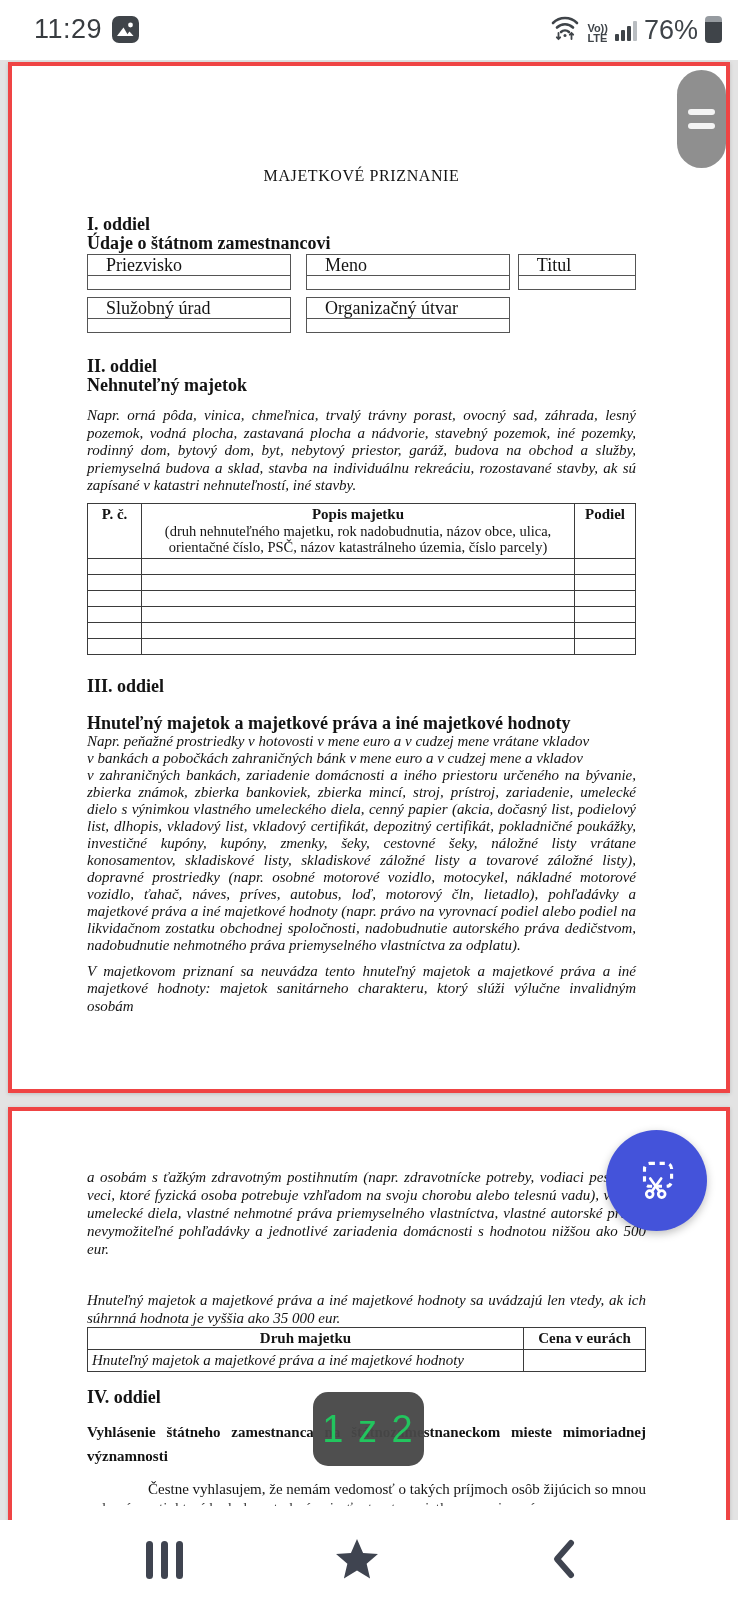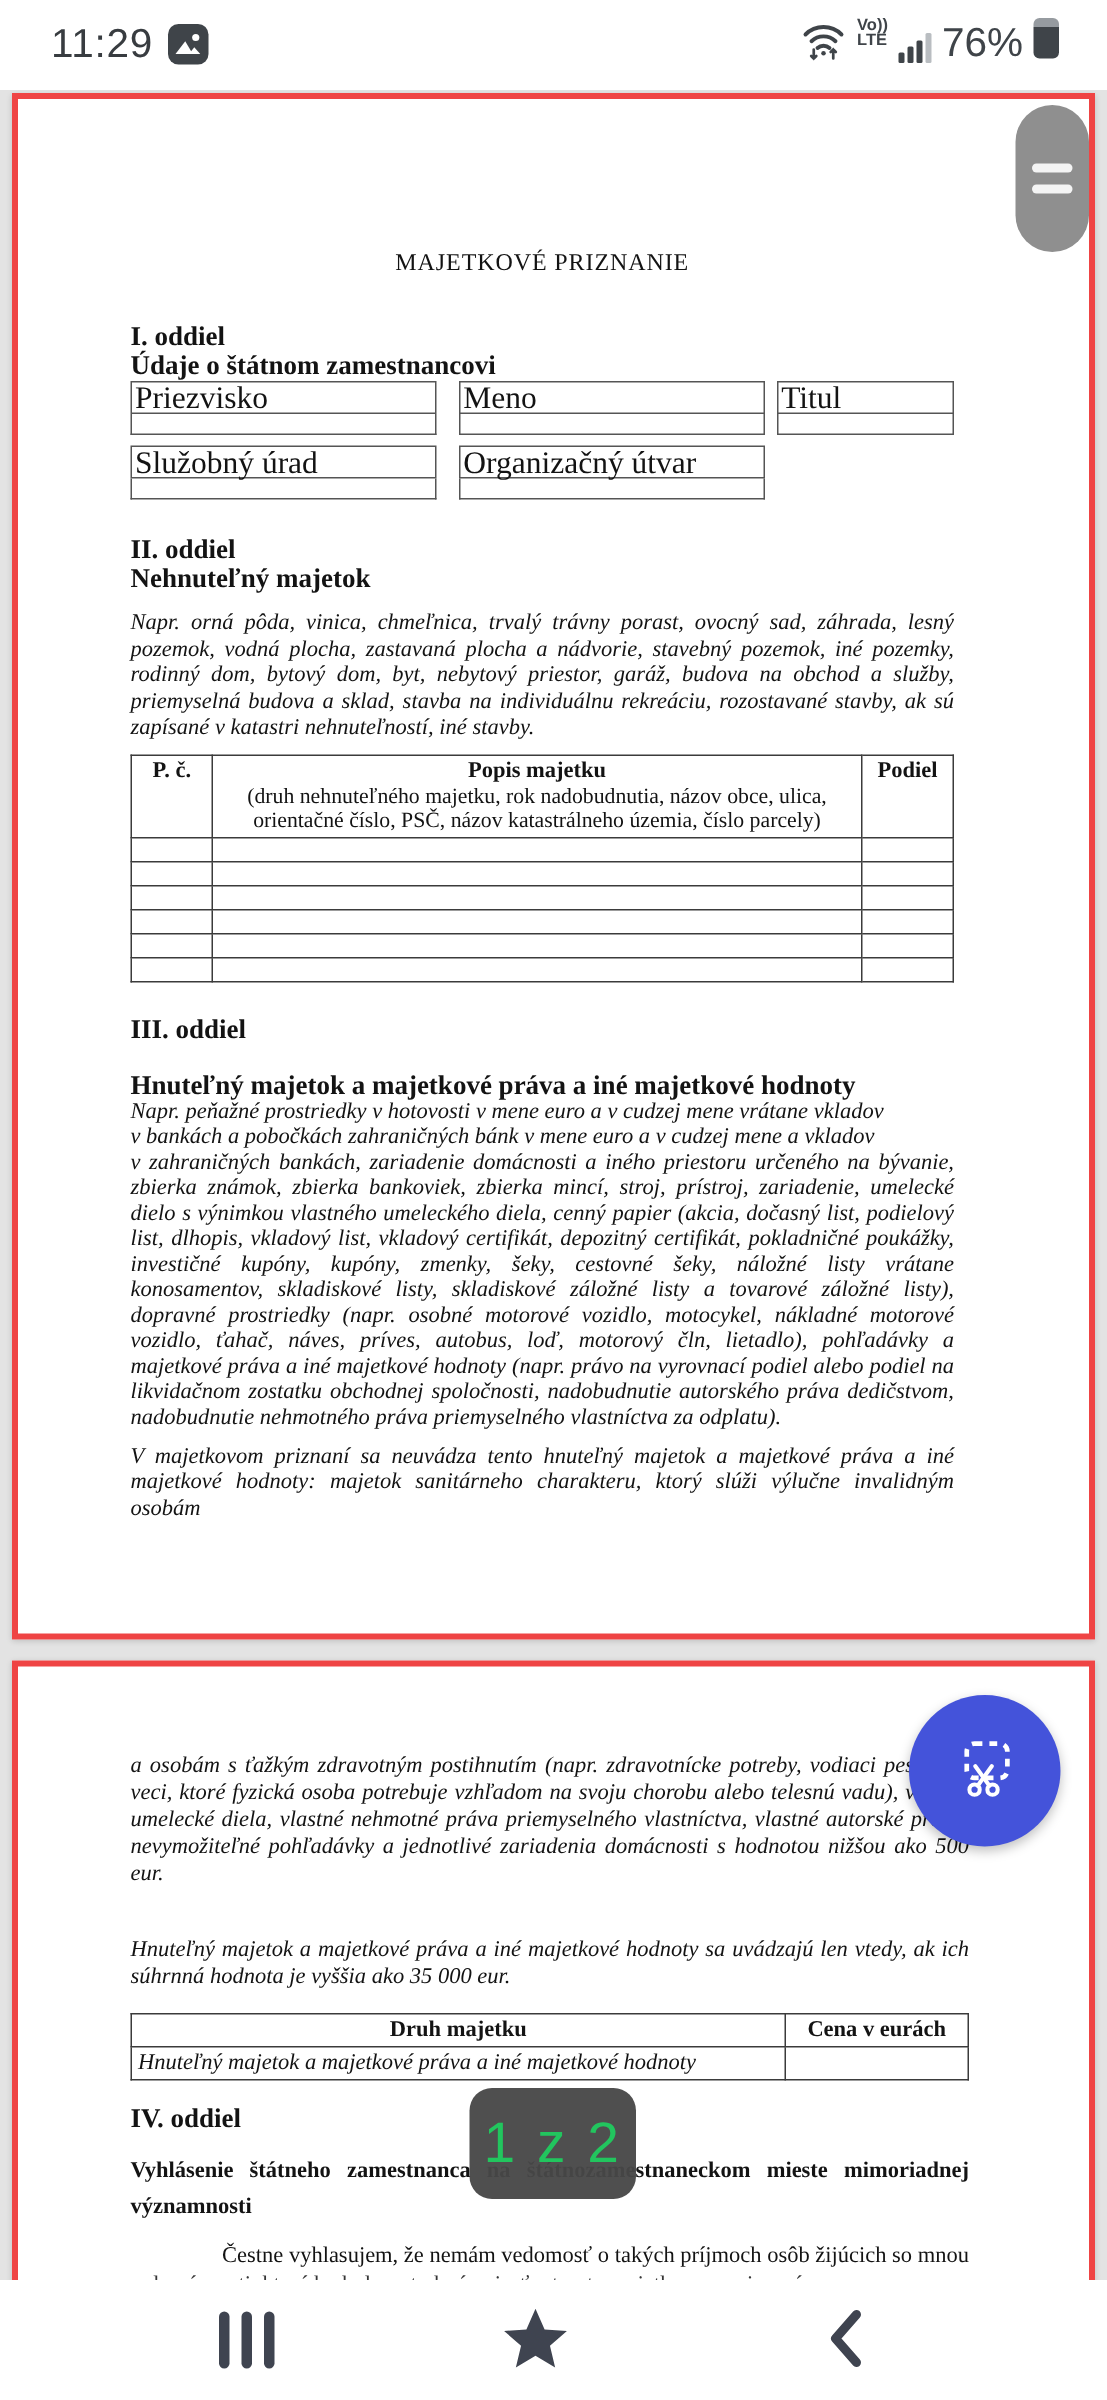--- a/index.html
+++ b/index.html
@@ -5,21 +5,21 @@
   html,body{margin:0;padding:0;}
   body{width:738px;height:1600px;position:relative;overflow:hidden;background:#e3e3e3;
        font-family:"Liberation Sans",sans-serif;}
 
   
   .status-bar{position:absolute;top:0;left:0;width:738px;height:60px;background:#fff;z-index:30;}
   .sb-left{position:absolute;left:34px;top:14px;display:flex;align-items:center;gap:10px;}
   .sb-time{font-size:27px;color:#383c40;letter-spacing:.5px;}
   .gallery-ic{width:27px;height:27px;border-radius:7px;background:#3f4449;position:relative;overflow:hidden;}
   .gallery-ic svg{position:absolute;left:0;top:0;}
-  .sb-right{position:absolute;right:32px;top:12px;display:flex;gap:7px;}
+  .sb-right{position:absolute;right:16px;top:12px;display:flex;align-items:flex-end;gap:7px;}
   .volte{font-size:11px;font-weight:700;color:#3f4449;line-height:10px;text-align:left;padding-bottom:3px;}
   .sig{display:flex;align-items:flex-end;gap:2px;padding-bottom:5px;}
   .sig i{display:block;width:4px;background:#3f4449;border-radius:1px;}
   .sig i.dim{background:#b9bdc1;}
   .sb-pct{font-size:27px;color:#3f4449;line-height:32px;}
   .batt{width:17px;height:27px;border-radius:4px;margin-bottom:3px;
         background:linear-gradient(to bottom,#969ba0 0 23%,#3f4449 23%);}
 
   
   .page{position:absolute;left:8px;width:722px;background:#fff;border:4px solid #ef4444;
@@ -34,21 +34,21 @@
   .just{text-align:justify;}
 
   .doc-title{margin-top:101px;text-align:center;font-size:16px;letter-spacing:.6px;}
   .sec-head{font-weight:bold;font-size:18px;line-height:19px;}
   .sec1{margin-top:30px;}
 
   .fields{margin-top:1px;display:flex;}
   .fcol1,.fcol2{width:207px;}
   .fcol1{margin-right:15px;} .fcol2{margin-right:8px;}
   .fcol3{width:120px;}
-  .flabel{border:1px solid #555;height:20px;line-height:20px;padding:0 2px;font-size:21px;}
+  .flabel{border:1px solid #555;height:20px;line-height:20px;padding:0 18px;font-size:18px;}
   .fvalue{border:1px solid #555;border-top:none;height:13px;}
   .fpair + .fpair{margin-top:7px;}
 
   .sec2{margin-top:24px;}
   .note2{margin-top:12px;line-height:17.5px;}
 
   table{border-collapse:collapse;width:100%;}
   th,td{border:1px solid #3b3b3b;padding:0 4px;font-weight:normal;}
   .t1{margin-top:8px;}
   .t1 .hd{font-size:15px;vertical-align:top;text-align:center;}
@@ -57,21 +57,21 @@
   .t1 .c-pc{width:45px;} .t1 .c-pod{width:52px;}
   .t1 tbody td{height:15px;padding:0;}
 
   .sec3h{margin-top:22px;}
   .sec3s{margin-top:18px;}
   .note3{line-height:17px;}
   .note3b{margin-top:9px;line-height:17.5px;}
 
   .p2-para1{margin-top:57px;line-height:18px;}
   .p2-para2{margin-top:33px;line-height:18px;}
-  .t2{margin-top:15px;}
+  .t2{}
   .t2 .hd{font-weight:bold;text-align:center;height:21px;font-size:15px;}
   .t2 .c-cena{width:113px;}
   .t2 .row td{height:21px;}
   .sec4h{margin-top:16px;}
   .sec4s{margin-top:13px;line-height:24px;font-weight:bold;}
   .decl{margin-top:12px;text-indent:37px;line-height:19px;text-align:right;}
   .decl2{height:7px;overflow:hidden;line-height:19px;opacity:.85;}
 
   
   .edge-handle{position:absolute;left:677px;top:70px;width:49px;height:98px;background:#8f8f8f;

